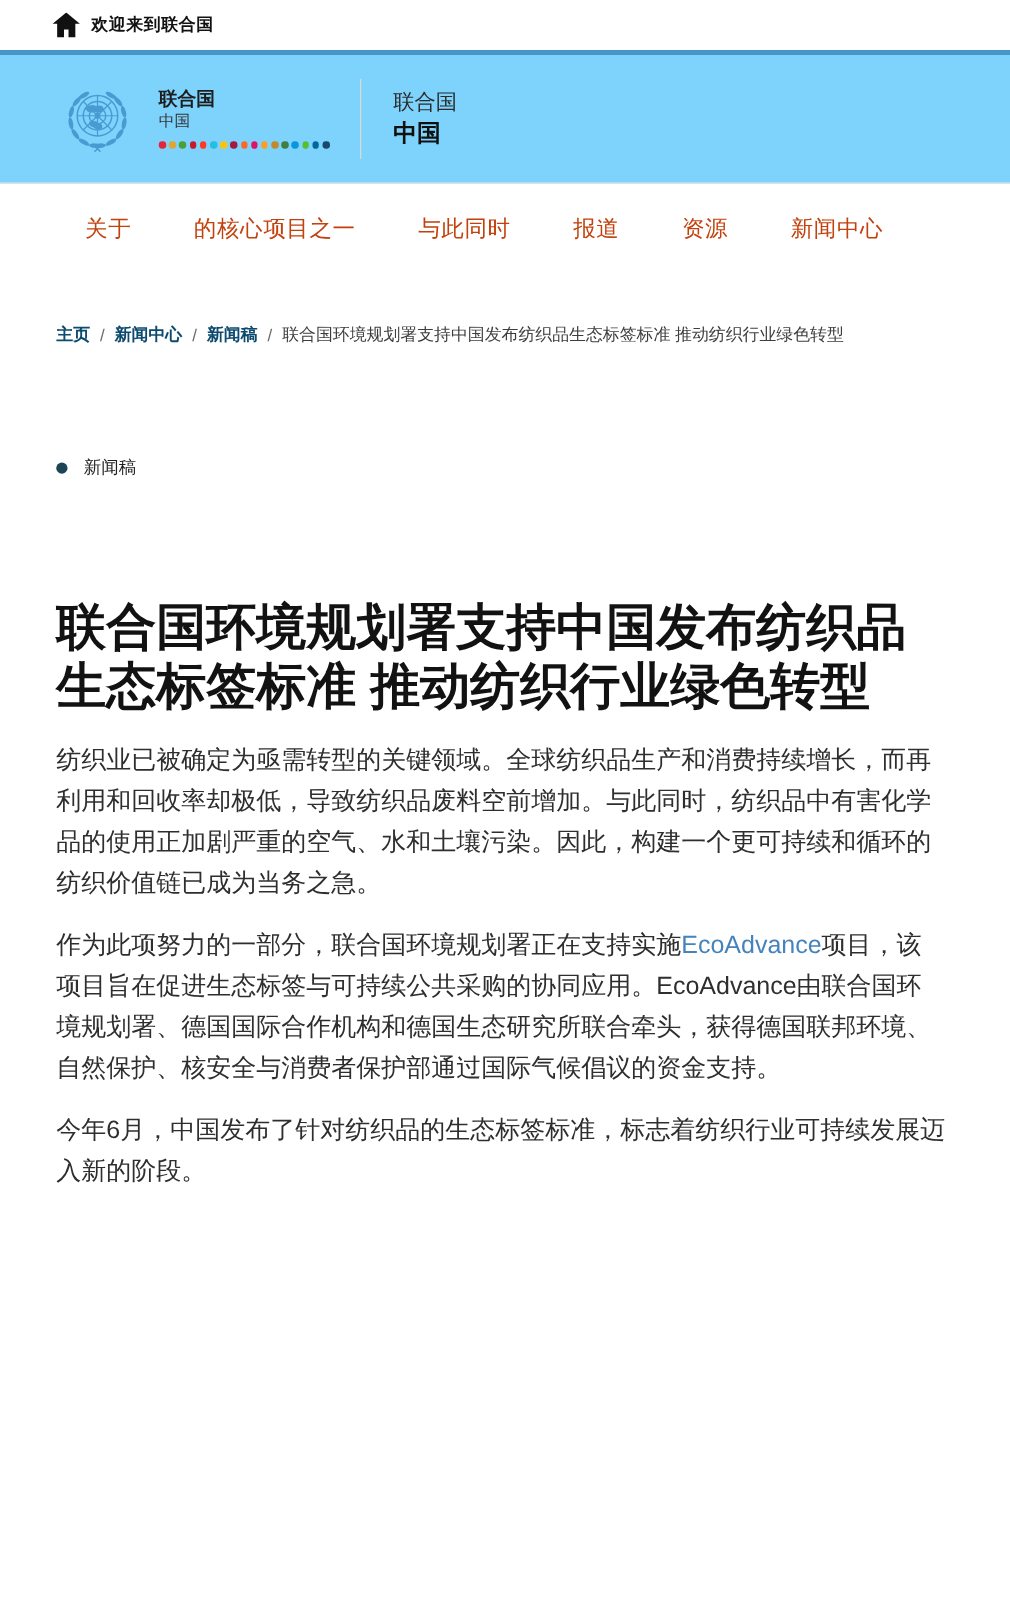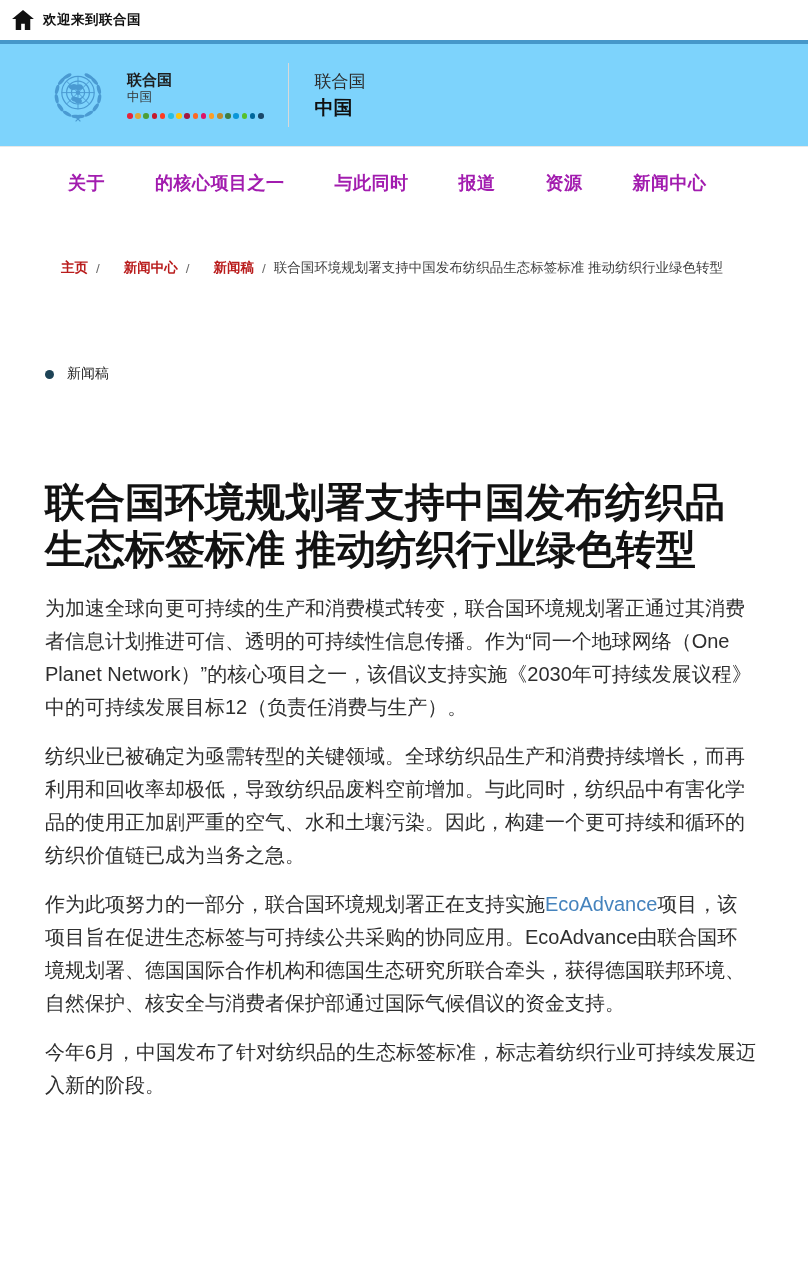--- a/index.html
+++ b/index.html
@@ -5,21 +5,21 @@
   * { margin:0; padding:0; box-sizing:border-box; }
   html,body { background:#ffffff; }
   body {
     width:808px; height:1283px; overflow:hidden; position:relative;
     font-family:"Liberation Sans","DejaVu Sans",sans-serif;
     color:#2e2e2e;
   }
   
   .topbar {
     height:44px; background:#ffffff; border-bottom:4px solid #4697c9;
-    display:flex; align-items:center; padding-left:12px;
+    display:flex; align-items:center; padding-left:42px;
   }
   .topbar a { display:flex; align-items:center; gap:9px; text-decoration:none; color:#111; }
   .topbar .home-svg { width:22px; height:20px; display:block; }
   .topbar .welcome { font-size:13.5px; font-weight:bold; color:#111; letter-spacing:.5px; }
   
   .siteheader {
     height:103px; background:#7dd3fc; border-bottom:1px solid #e8e8e8;
     display:flex; align-items:center; padding-left:42px;
   }
   .brand { display:flex; align-items:center; text-decoration:none; }
@@ -31,27 +31,27 @@
   .sdg-dots .dot { width:5.6px; height:5.6px; border-radius:50%; display:inline-block; }
   .hdr-divider { width:1px; height:64px; background:#d9d9d9; margin:0 0 0 24px; }
   .site-title { margin-left:26px; display:flex; flex-direction:column; gap:6px; }
   .site-name { font-size:17px; color:#2b2b2b; line-height:19px; }
   .site-region { font-size:19px; font-weight:bold; color:#101010; line-height:21px; }
   
   .mainnav { padding:24px 30px 14px 68px; }
   .mainnav ul { list-style:none; display:flex; align-items:center; }
   .mainnav li { margin-right:50px; }
   .mainnav li:last-child { margin-right:0; }
-  .mainnav a { text-decoration:none; color:#a21caf; font-size:18px; font-weight:700; letter-spacing:.5px; }
+  .mainnav a { text-decoration:none; color:#c2410c; font-size:18px; font-weight:400; letter-spacing:.5px; }
   
   .breadcrumb {
     margin:50px 18px 0 45px; font-size:13.5px; white-space:nowrap; overflow:hidden;
     display:flex; align-items:center;
   }
-  .breadcrumb a { color:#b91c1c; font-weight:bold; text-decoration:none;margin-left:16px; }
+  .breadcrumb a { color:#0c4a6e; font-weight:bold; text-decoration:none; }
   .breadcrumb .sep { color:#6b6b6b; margin:0 8px; font-weight:normal; }
   .breadcrumb .current { color:#3d3d3d; }
   
   .article { padding:0 45px; }
   .tag-row { margin-top:88px; display:flex; align-items:center; gap:13px; }
   .tag-bullet { width:9px; height:9px; border-radius:50%; background:#1d4356; flex:0 0 auto; }
   .tag-label { font-size:14px; color:#1f1f1f; }
   h1.article-title {
     margin-top:96px; width:712px;
     font-size:40px; line-height:47px; font-weight:bold; color:#121212;
@@ -164,18 +164,17 @@
 <main class="article">
   <div class="tag-row">
     <span class="tag-bullet"></span>
     <span class="tag-label">新闻稿</span>
   </div>
 
   <h1 class="article-title">联合国环境规划署支持中国发布纺织品生态标签标准 推动纺织行业绿色转型</h1>
 
 
   <div class="article-body">
-    <p>为加速全球向更可持续的生产和消费模式转变，联合国环境规划署正通过其消费者信息计划推进可信、透明的可持续性信息传播。作为“同一个地球网络（One Planet Network）”的核心项目之一，该倡议支持实施《2030年可持续发展议程》中的可持续发展目标12（负责任消费与生产）。</p>
     <p>纺织业已被确定为亟需转型的关键领域。全球纺织品生产和消费持续增长，而再利用和回收率却极低，导致纺织品废料空前增加。与此同时，纺织品中有害化学品的使用正加剧严重的空气、水和土壤污染。因此，构建一个更可持续和循环的纺织价值链已成为当务之急。</p>
     <p><span>作为此项努力的一部分，联合国环境规划署正在支持实施</span><a href="#" class="inline-link">EcoAdvance</a><span>项目，该项目旨在促进生态标签与可持续公共采购的协同应用。EcoAdvance由联合国环境规划署、德国国际合作机构和德国生态研究所联合牵头，获得德国联邦环境、自然保护、核安全与消费者保护部通过国际气候倡议的资金支持。</span></p>
     <p>今年6月，中国发布了针对纺织品的生态标签标准，标志着纺织行业可持续发展迈入新的阶段。</p>
   </div>
 </main>
 
 </body></html>

